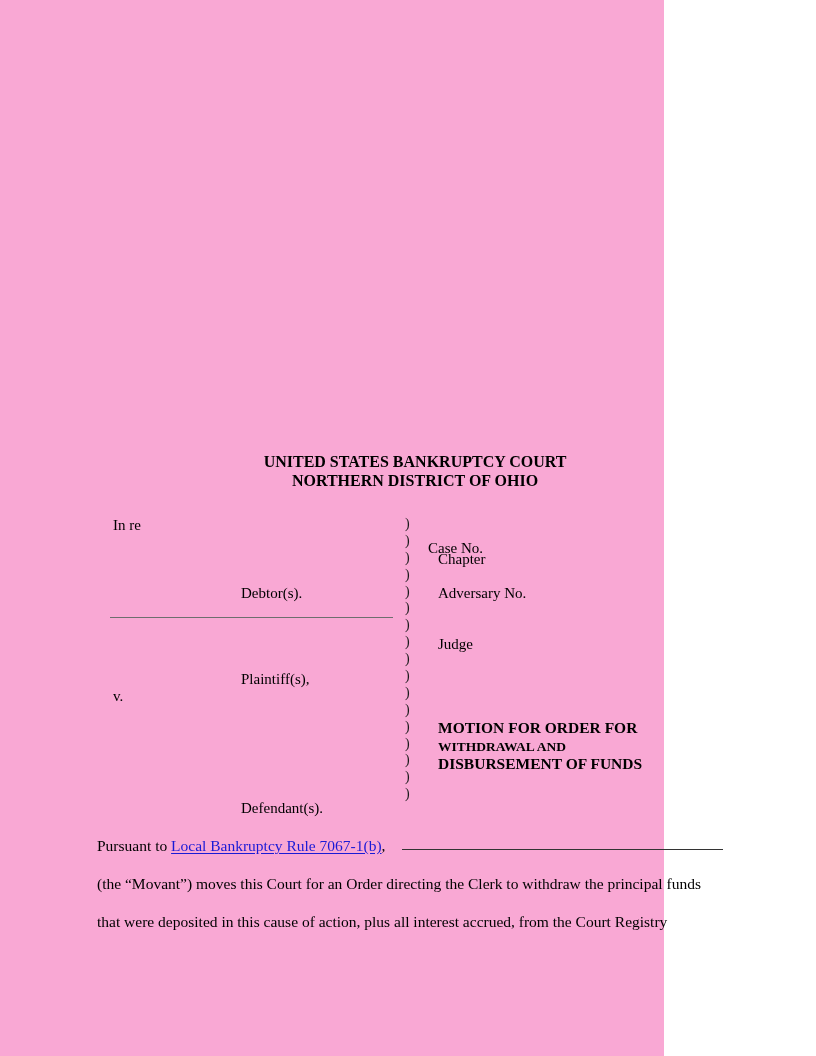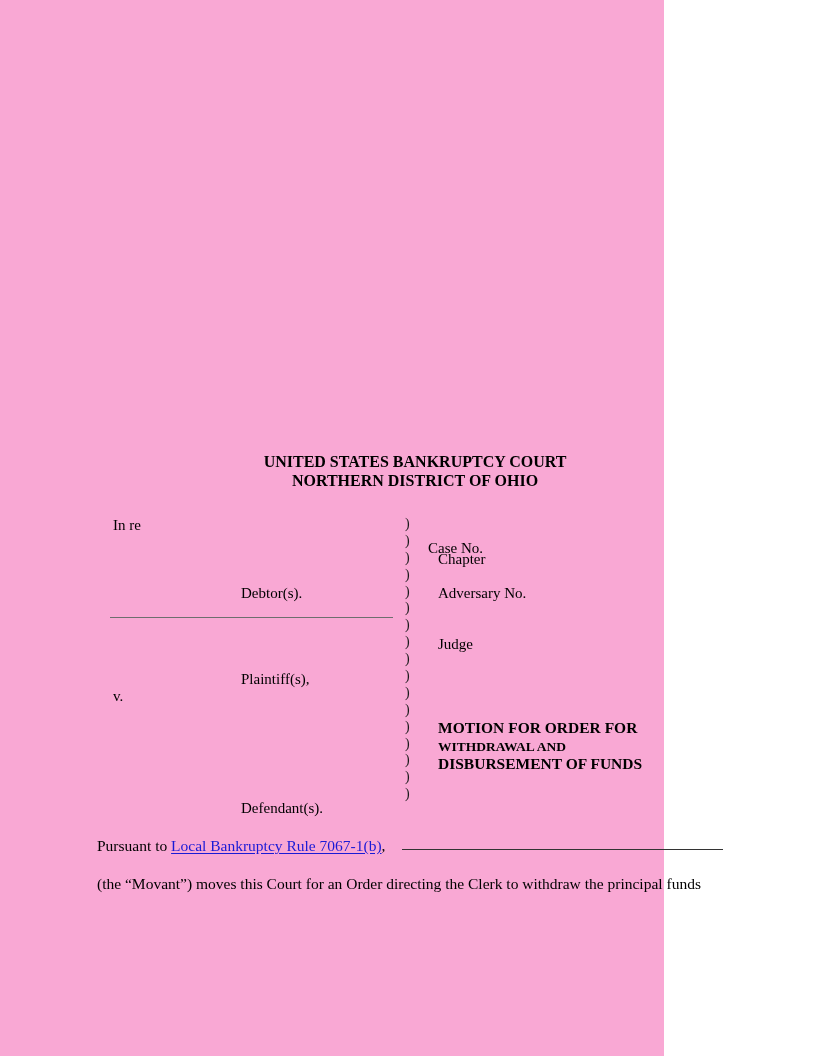--- a/index.html
+++ b/index.html
@@ -131,14 +131,15 @@
   <div class="abs motion-title big" style="left:438px; top:719px; white-space:pre;">MOTION FOR ORDER FOR </div>
   <div class="abs motion-title small" style="left:438px; top:738px; white-space:pre;">WITHDRAWAL AND </div>
   <div class="abs motion-title big" style="left:438px; top:755px;">DISBURSEMENT OF FUNDS</div>
 
   <div class="abs body-text" style="left:97px; top:836px;font-family:Liberation Serif, serif;">
     <span style="white-space:pre;">Pursuant to </span><span class="rule-link">Local Bankruptcy Rule 7067-1(b)</span><span>,</span>
   </div>
   <div class="blank-line"></div>
 
   <div class="abs body-text" style="left:97px; top:874px;">(the “Movant”) moves this Court for an Order directing the Clerk to withdraw the principal funds</div>
+  <div class="abs body-text" style="left:97px; top:912px;">that were deposited in this cause of action, plus all interest accrued, from the Court Registry</div>
 
 </div>
 
 </body></html>

